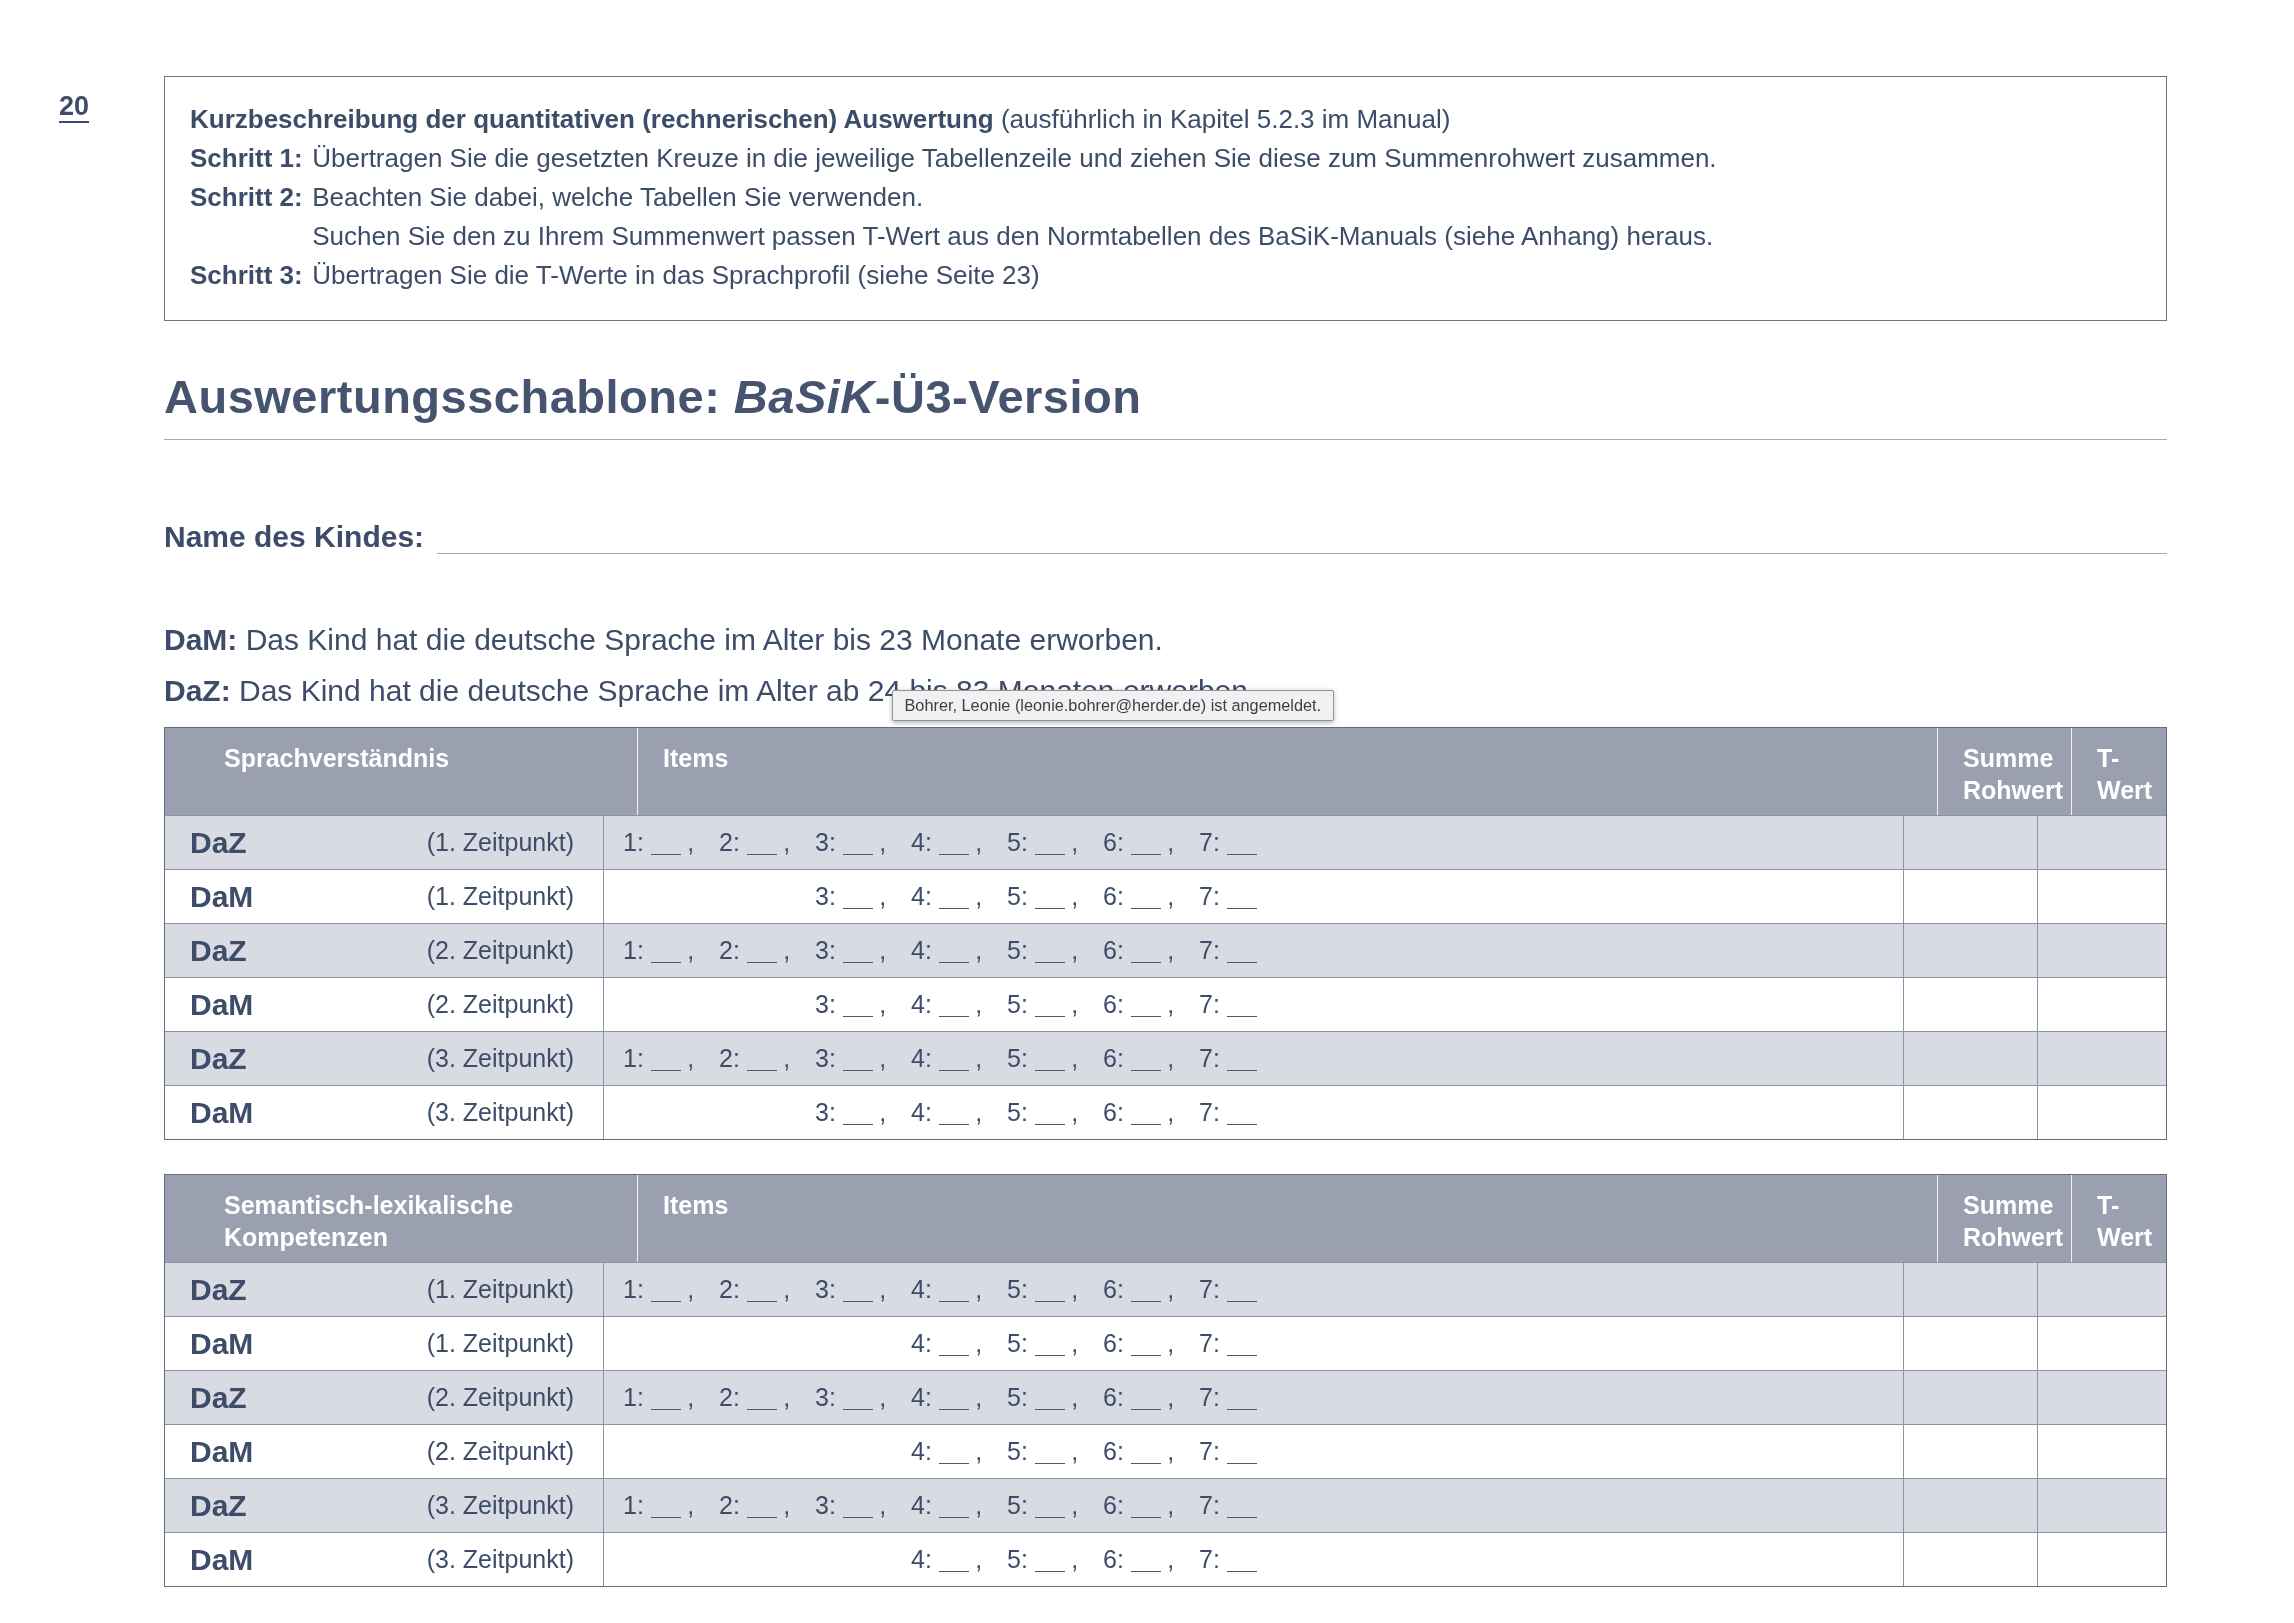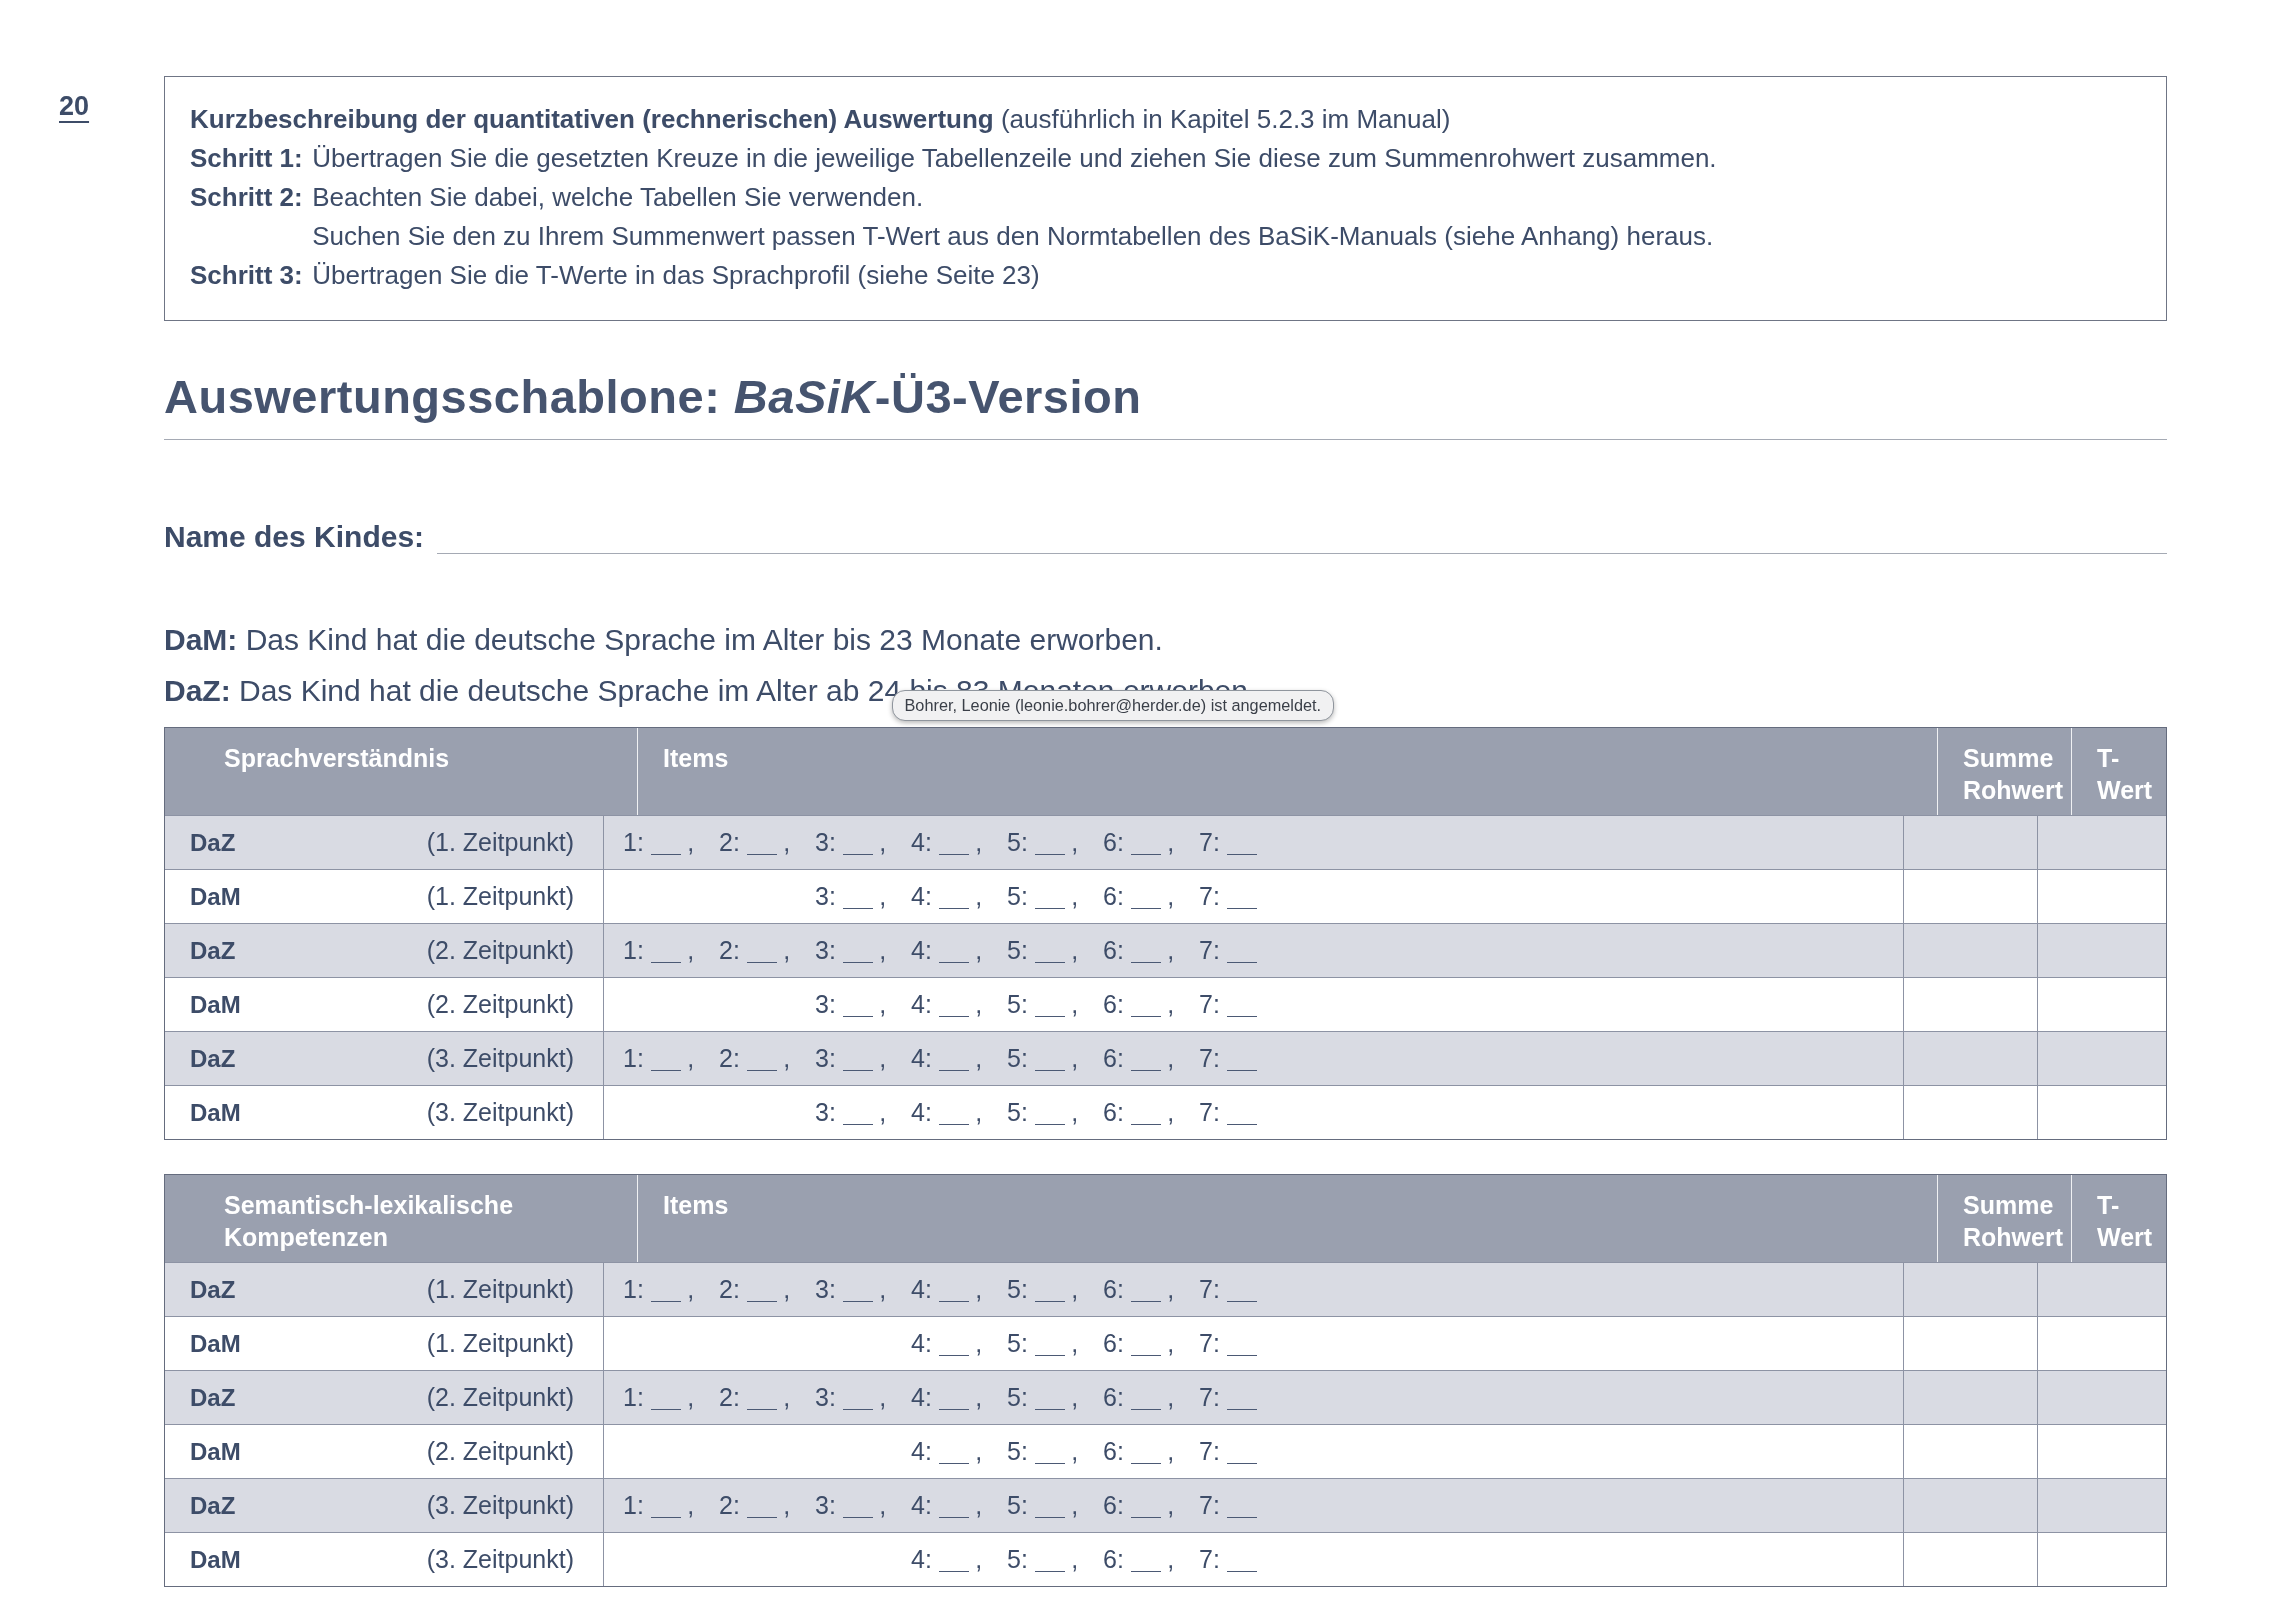--- a/index.html
+++ b/index.html
@@ -50,41 +50,41 @@
 
   
   .defs { margin-top:71px; }
   .def { font-size:30px; line-height:29px; margin-bottom:22px; }
 
   
   .login-tooltip {
     position:absolute; left:892px; top:690px; z-index:5;
     background:#f1f1f2;
     border:1px solid #8f959d;
-    border-radius:13px;
+    border-radius:2px;
     box-shadow:0 1.9px 5.7px rgba(0,0,0,.28);
     padding:4.8px 11.5px 5.7px;
     font-size:16.3px;
     color:#3a3f48;
     white-space:nowrap;
   }
 
   
   .tbl { border:1.9px solid #656c7e; margin-top:21px; }
   .tbl + .tbl, .tbl2 { margin-top:34px; }
   .tr { display:grid; grid-template-columns:438px 1300px 134px 1fr; }
   .thead { background:var(--header-bg, #9aa0af); color:#ffffff; font-weight:bold;padding-left:34px; }
   .thead .td { padding:13.4px 15.3px 9.6px 25px; font-size:25px; line-height:32px; }
   .thead .td + .td { border-left:1.9px solid rgba(255,255,255,.85); }
   .trow { min-height:54px; border-top:1px solid var(--border, #8d93a4); }
   .trow .td + .td { border-left:1px solid var(--border, #8d93a4); }
   .daz { background:var(--row-daz, #d9dbe3); }
   .dam { background:var(--row-dam, #ffffff); }
   .rowhead { display:flex; justify-content:space-between; align-items:center; padding:0 29px 0 25px; }
-  .grp { font-weight:bold; font-size:24px; }
+  .grp { font-weight:bold; font-size:30px; }
   .zeit { font-size:25px; }
   .itemscell { display:flex; align-items:center; padding-left:19px; }
   .slot { display:inline-flex; align-items:baseline; width:96px; font-size:25px; }
   .slot.ghost { visibility:hidden; }
   .blank {
     display:inline-block; width:30px; height:19px;
     border-bottom:1.9px solid #4b5974;
     margin:0 5.7px 0 6.7px;
     position:relative; top:3.8px;
   }

